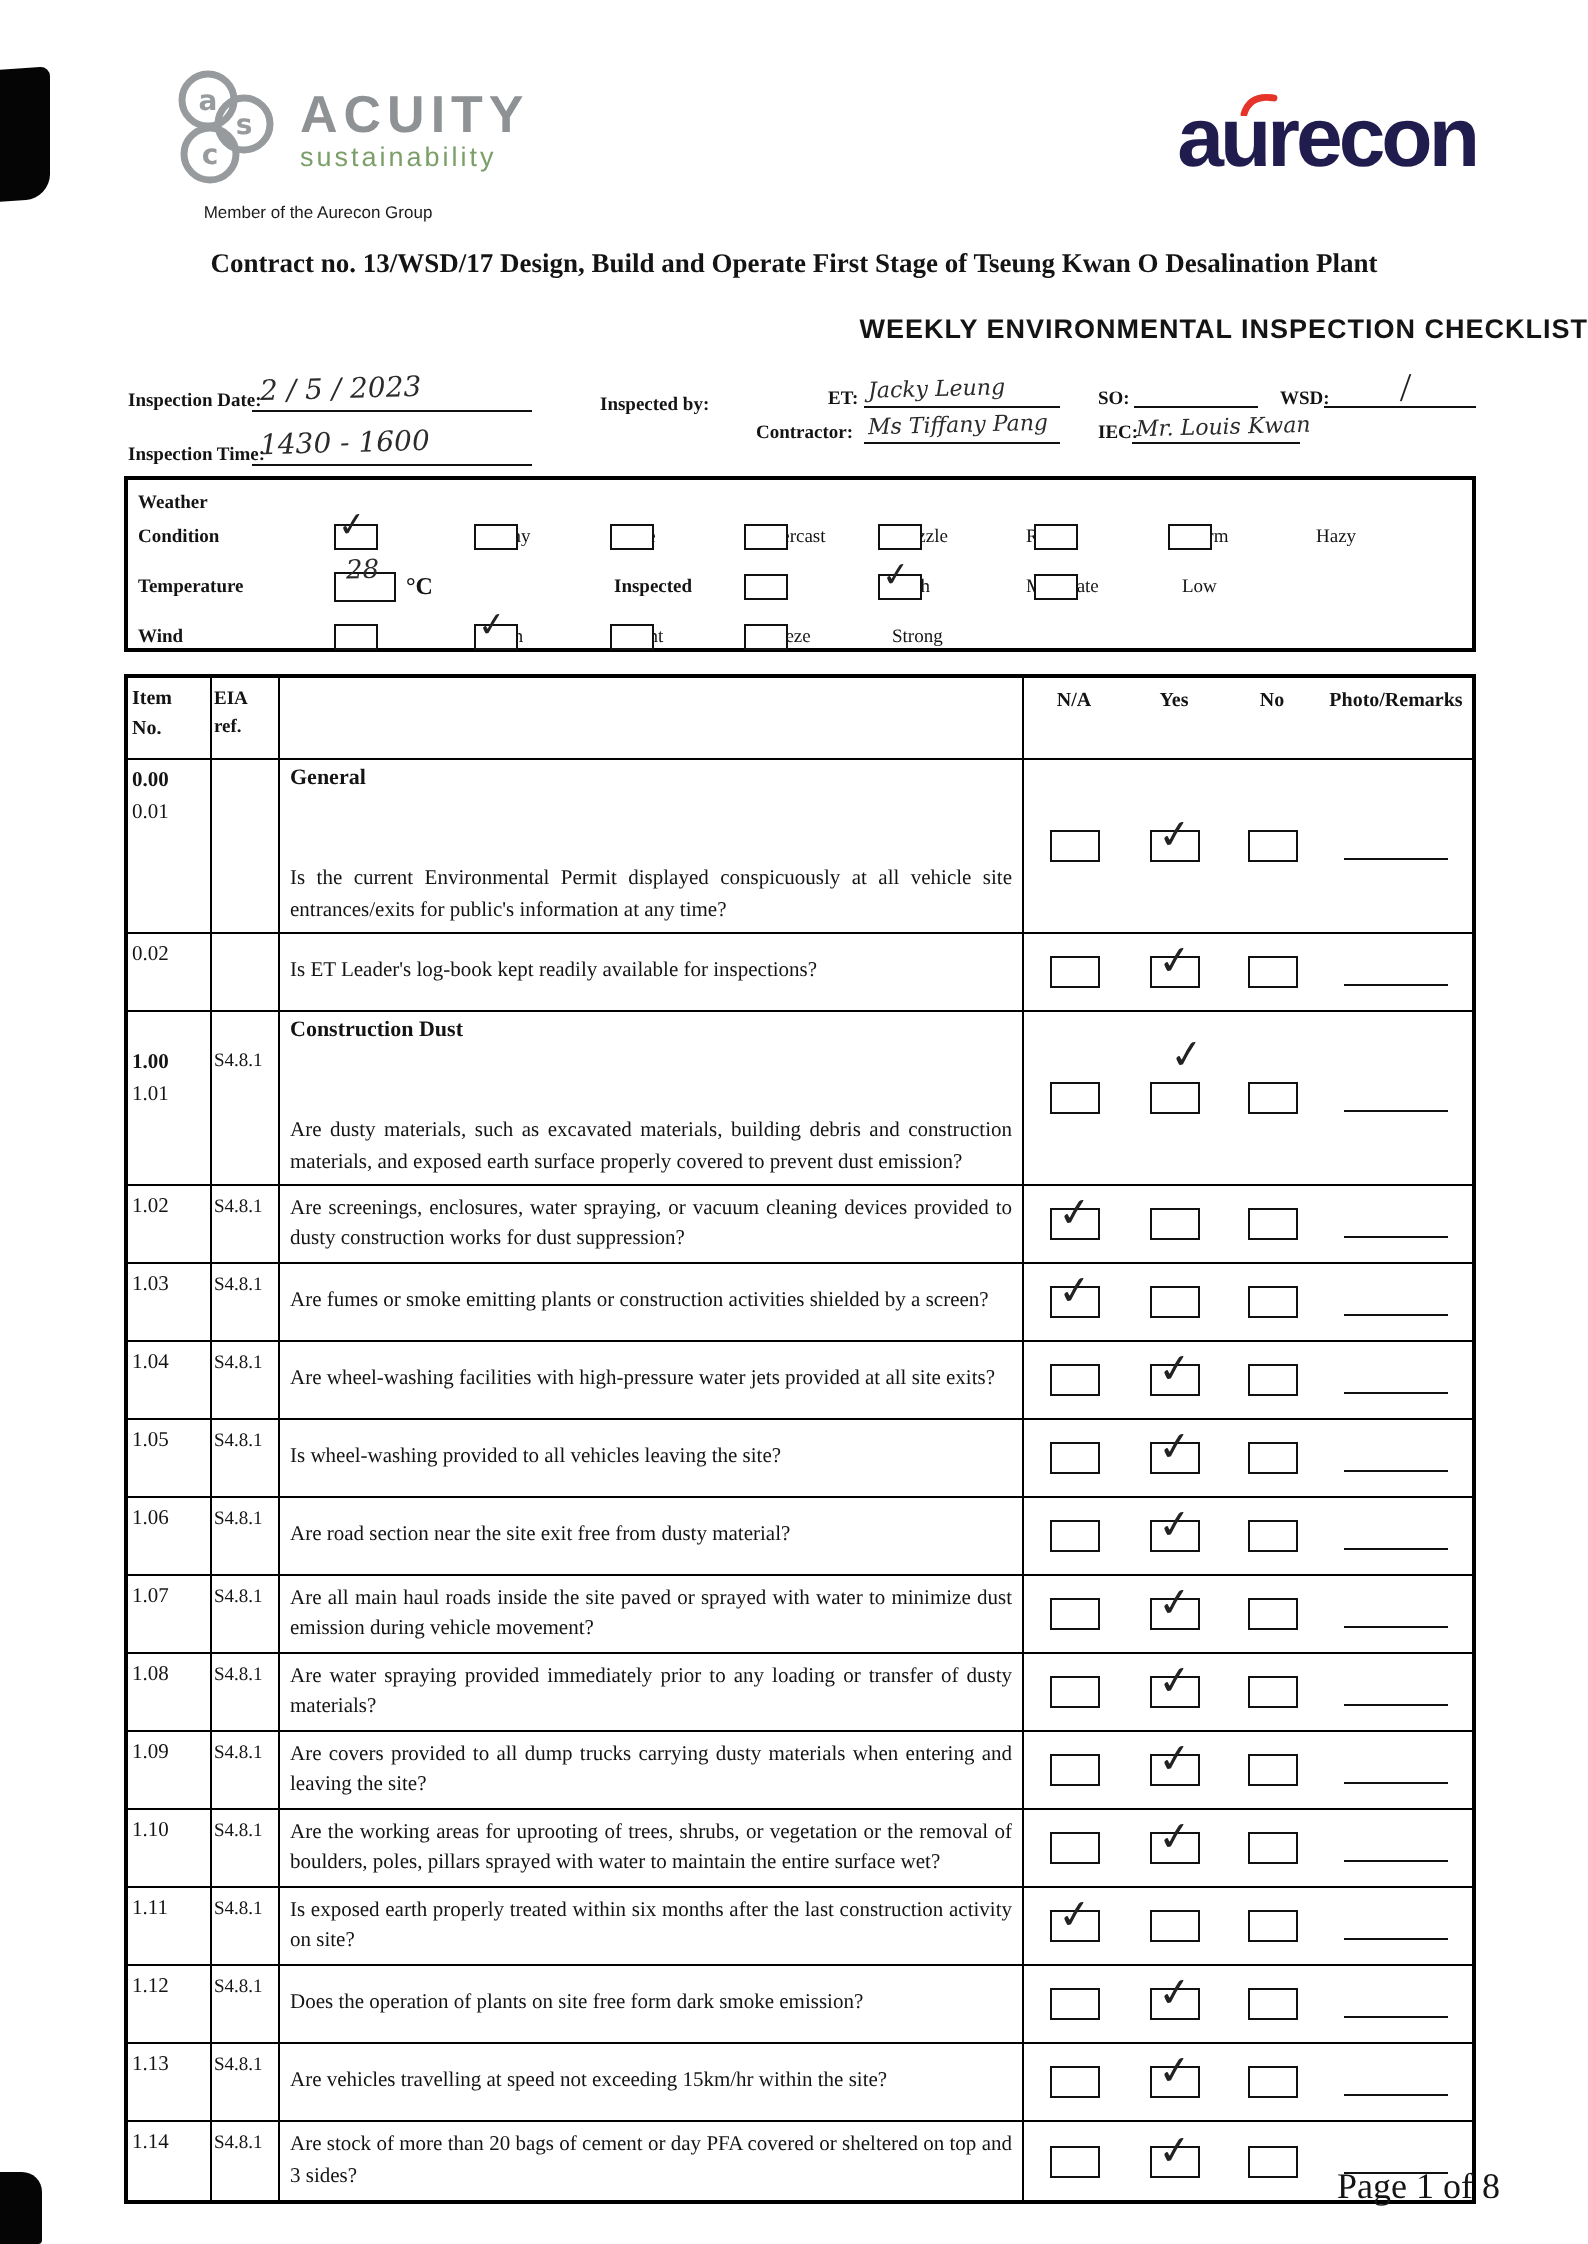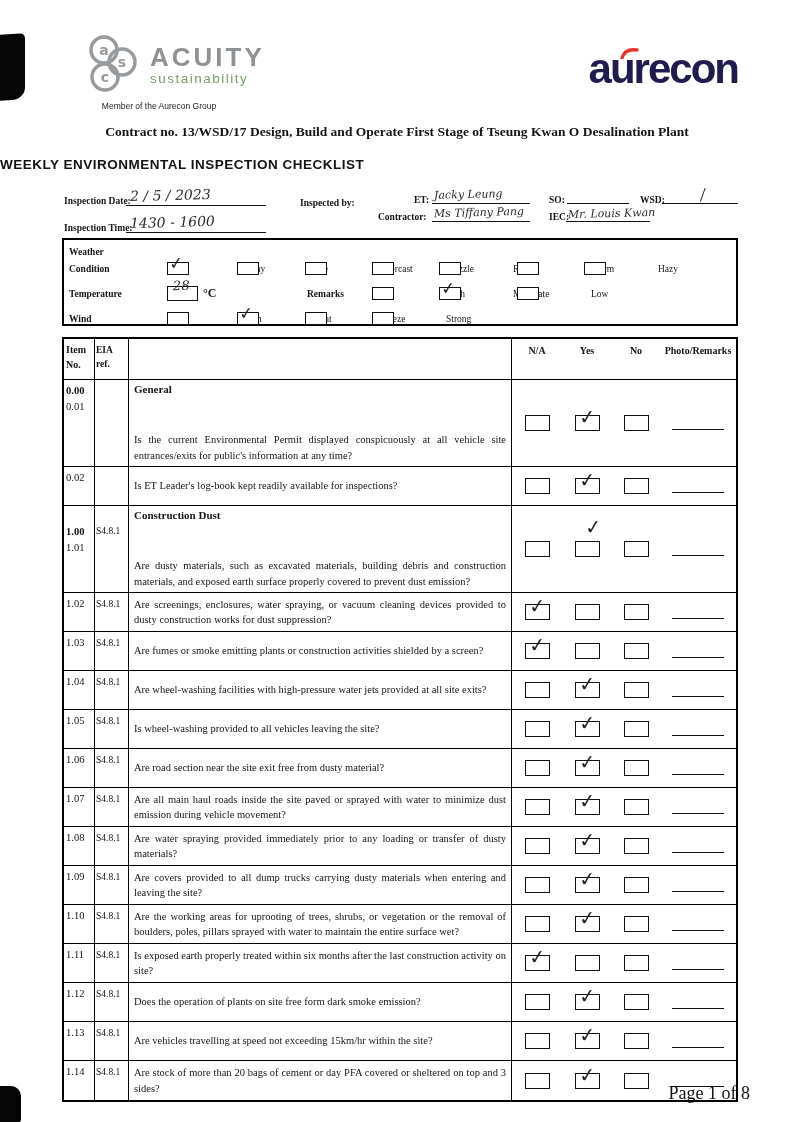--- a/index.html
+++ b/index.html
@@ -20,21 +20,21 @@
   .acuity-sub{font-family:"Liberation Sans",sans-serif;font-size:13.5px;color:#7a9f69;letter-spacing:1.5px;}
   .acuity-member{margin-top:5px;font-family:"Liberation Sans",sans-serif;font-size:8.5px;color:#1c1c1c;text-align:center;width:150px;}
   .logo-aurecon{position:absolute;right:56px;top:48px;}
   .aurecon-name{font-family:"Liberation Sans",sans-serif;font-weight:bold;font-size:42px;
                 color:#211c4e;letter-spacing:-2px;line-height:1;}
   .aurecon-swoosh{position:absolute;left:31px;top:-3px;}
 
   
   .contract-line{position:absolute;top:124px;left:0;width:100%;text-align:center;
                  font-weight:bold;font-size:13.5px;}
-  .form-title{position:absolute;top:157px;left:0;width:100%;text-align:left;
+  .form-title{position:absolute;top:157px;left:0;width:100%;text-align:right;
               font-family:"Liberation Sans",sans-serif;font-weight:bold;font-size:13.5px;letter-spacing:.5px;}
 
   
   .details{position:absolute;left:62px;top:190px;width:678px;height:46px;}
   .flabel{position:absolute;font-weight:bold;font-size:9.5px;white-space:nowrap;}
   .hand{position:absolute;font-family:"DejaVu Serif",serif;font-style:italic;color:#2b2b2b;
         white-space:nowrap;transform:rotate(-1.5deg);}
   .hline{position:absolute;border-bottom:1.2px solid #111;}
   .hand-lg{font-size:14px;}
   .hand-md{font-size:11px;}
@@ -51,21 +51,21 @@
   .checked .tick{display:block;}
   .temp-box{position:absolute;width:31px;height:15px;border:1.5px solid #111;}
   .temp-val{font-size:13px;}
   .temp-unit{position:absolute;font-size:12px;font-weight:bold;}
 
   
   .table{position:absolute;left:62px;top:337px;width:676px;border:2px solid #000;font-size:10.5px;background:#fff;}
   .thead{display:flex;border-bottom:1.5px solid #000;min-height:41px;font-weight:bold;font-size:10px;}
   .trow{display:flex;border-bottom:1px solid #000;min-height:39px;}
   #rows .trow:last-child{border-bottom:none;}
-  .c-item{width:31px;border-right:1px solid #000;padding:3px 2px;line-height:1.5;}
+  .c-item{width:42px;border-right:1px solid #000;padding:3px 2px;line-height:1.5;}
   .c-eia{width:34px;border-right:1px solid #000;padding:4px 1px;font-size:9.5px;line-height:1.5;}
   .c-desc{flex:1;border-right:1px solid #000;padding:3px 5px;display:flex;flex-direction:column;justify-content:center;gap:37px;}
   .c-na,.c-yes{width:50px;}
   .c-no{width:48px;}
   .c-photo{width:76px;}
   .c-ans{display:flex;align-items:center;justify-content:center;position:relative;}
   .th-center{text-align:center;padding-top:6px;}
   .item-top{font-weight:bold;}
   .section-title{font-weight:bold;font-size:11px;text-align:left;}
   .question{text-align:justify;line-height:1.48;}
@@ -144,21 +144,21 @@
 
     <span class="flabel" style="left:578px;top:5px">WSD:</span>
     <span class="wsd-slash" style="left:638px;top:-6px">/</span>
     <span class="hline" style="left:600px;top:13px;width:76px"></span>
   </div>
 
   <div class="weather-box" id="weather-box">
     <span class="wsec" style="left:5px;top:7px">Weather</span>
     <span class="wsec" style="left:5px;top:24px">Condition</span>
     <span class="wsec" style="left:5px;top:49px">Temperature</span>
-    <span class="wsec" style="left:243px;top:49px">Remarks</span>
+    <span class="wsec" style="left:243px;top:49px">Inspected</span>
     <span class="wsec" style="left:5px;top:74px">Wind</span>
     <span class="temp-box" style="left:103px;top:46px"></span>
     <span class="hand temp-val" style="left:109px;top:38px">28</span>
     <span class="temp-unit" style="left:139px;top:46px">°C</span>
 
   <span class="wopt" style="left: 103px; top: 22px;">
     <span class="cbx checked">
           <span class="tick">✓</span>
         </span>
     <span class="wlabel">Sunny</span>

